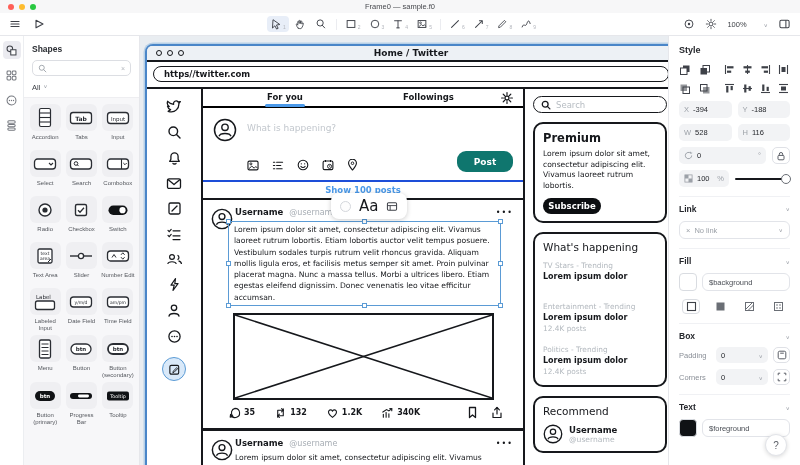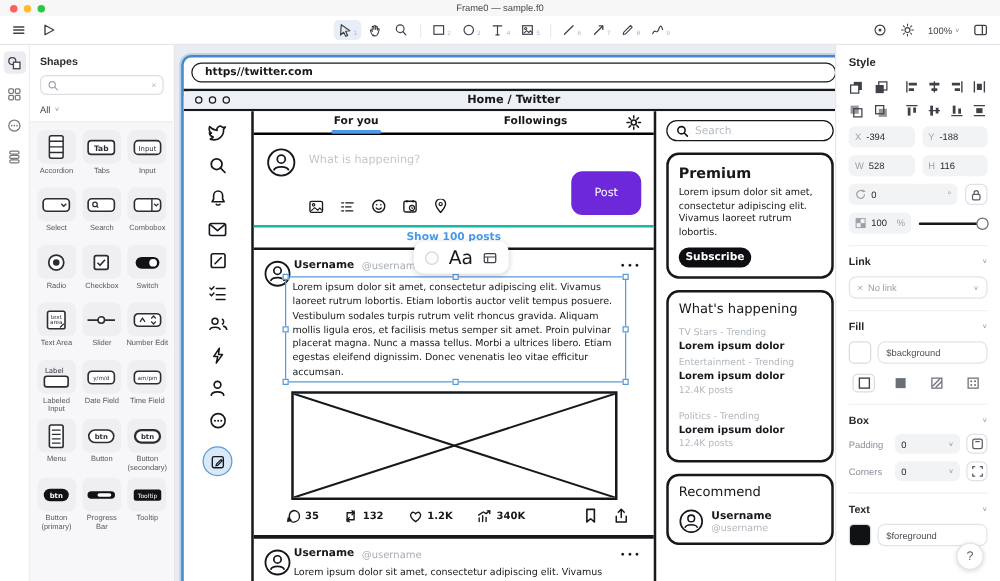--- a/index.html
+++ b/index.html
@@ -13,21 +13,21 @@
 #win-title{font-size:7.5px;font-weight:normal;color:#47494e}
 
 #toolbar{position:absolute;top:13px;left:0;right:0;height:23px;background:#fff;border-bottom:1px solid #e6e7eb;display:flex;align-items:center}
 #tb-left{display:flex;align-items:center;gap:12px;margin-left:9px}
 #tools{position:absolute;left:266px;display:flex;align-items:center}
 .tool{display:flex;align-items:flex-end;padding:2px 3px;border-radius:4px;margin:0 1px}
 .tool.active{background:#e8eef8}
 .sc{font-size:5px;color:#b3b6bd;margin-left:1px;line-height:5px}
 .tb-sep{width:1px;height:11px;background:#ebecf0;margin:0 4px}
 #tb-right{position:absolute;right:9px;display:flex;align-items:center;gap:10px}
-#zoom-ctl{display:flex;align-items:center;gap:2px;font-size:7.5px;color:#3c3f45}
+#zoom-ctl{display:flex;align-items:center;gap:17px;font-size:7.5px;color:#3c3f45}
 .chev{font-size:6px;color:#9ca1a8;transform:scaleY(.8)}
 
 #rail{position:absolute;left:0;top:36px;bottom:0;width:24px;border-right:1px solid #eceef1;display:flex;flex-direction:column;align-items:center;padding-top:5px;gap:7px;background:#fff}
 .rail-btn{width:18px;height:18px;border-radius:4px;display:flex;align-items:center;justify-content:center}
 .rail-btn.active{background:#ebebf0}
 
 #shapes{position:absolute;left:24px;top:36px;bottom:0;width:116px;background:#fff;border-right:1px solid #e6e7eb;display:flex;flex-direction:column}
 #shapes-title{font-size:8.5px;font-weight:bold;color:#2b2e33;padding:8px 8px 6px}
 .search-box{margin:0 8px;height:16px;border:1px solid #dcdee3;border-radius:5px;display:flex;align-items:center;padding:0 5px;gap:4px}
 .search-box .clear{margin-left:auto;font-size:7px;color:#b3b6bd}
@@ -47,24 +47,24 @@
 #f-url{height:16px;border:1.5px solid #16181c;border-radius:9px;display:flex;align-items:center;padding:0 10px;font-size:8.5px;font-weight:bold}
 #f-body{display:flex;height:577px}
 #f-nav{width:54px;display:flex;flex-direction:column;align-items:center;padding-top:10px;gap:11px}
 #f-feed{width:324px;border-left:2px solid #16181c;border-right:2px solid #16181c;display:flex;flex-direction:column}
 #f-right{flex:1;padding:5px 8px 0}
 .f-tabs{height:19px;border-bottom:2px solid #000000;position:relative}
 .tab-foryou{position:absolute;left:64px;top:3px;font-size:8.5px;font-weight:bold}
 .tab-underline{position:absolute;left:62px;top:15px;width:40px;height:3px;background:#4a99e9;border-radius:2px}
 .tab-followings{position:absolute;left:200px;top:3px;font-size:8.5px;font-weight:bold}
 .tab-gear{position:absolute;right:9px;top:2px}
-.f-composer{height:74px;border-bottom:2px solid #14b8a6;position:relative}
+.f-composer{height:74px;border-bottom:2px solid #1d4ed8;position:relative}
 .cmp-ph{position:absolute;left:44px;top:15px;font-size:9px;color:#c2c7cd}
 .cmp-icons{position:absolute;left:44px;bottom:9px;display:flex;gap:13px;align-items:center}
-.post-btn{position:absolute;right:10px;bottom:8px;width:56px;height:35px;background:#6d28d9;color:#fff;border-radius:9px;display:flex;align-items:center;justify-content:center;font-size:9px;font-weight:normal}
+.post-btn{position:absolute;right:10px;bottom:8px;width:56px;height:21px;background:#0f766e;color:#fff;border-radius:9px;display:flex;align-items:center;justify-content:center;font-size:9px;font-weight:bold}
 .f-show{height:18px;border-bottom:2px solid #16181c;display:flex;align-items:center;justify-content:center;font-size:8.5px;font-weight:bold;color:#4a99e9}
 .f-tweet{position:relative;padding:7px 10px 0 32px}
 .t-avatar{position:absolute;left:8px;top:8px}
 .t-head{display:flex;align-items:center;gap:6px}
 .t-user{font-size:8.5px;font-weight:bold}
 .t-handle{font-size:8px;color:#a7adb4}
 .t-more{margin-left:auto;font-size:8px;letter-spacing:1px;color:#16181c}
 .text-toolbar{position:absolute;top:-7px;left:128px;background:#fff;border-radius:8px;box-shadow:0 1px 5px rgba(0,0,0,.2);padding:4px 9px;display:flex;align-items:center;gap:8px;z-index:6}
 .tt-swatch{width:11px;height:11px;border-radius:50%;background:#fdfdfd;border:1px solid #d4d7dc}
 .tt-aa{font-size:15px;color:#16181c}
@@ -524,32 +524,32 @@
             <text x="14" y="9" text-anchor="middle" font-size="4.8" fill="#fff" font-family="DejaVu Sans">Tooltip</text>
           </svg>
         </span>
         <span class="shape-label">Tooltip</span>
       </div>
   </div>
 </div>
 
 <div id="canvas">
   <div id="frame">
-    <div id="f-urlrow">
-      <div id="f-url">
-          <span>https//twitter.com</span>
-        </div>
-    </div>
     <div id="f-titlebar">
       <span class="f-lights">
           <span class="f-light"></span>
           <span class="f-light"></span>
           <span class="f-light"></span>
         </span>
       <span id="f-title">Home / Twitter</span>
+    </div>
+    <div id="f-urlrow">
+      <div id="f-url">
+          <span>https//twitter.com</span>
+        </div>
     </div>
     <div id="f-body">
 
       <div id="f-nav">
         <span>
             <svg width="16" height="15" viewBox="0 0 16 15">
               <path d="M2.2 12.3c2.9 1 6.2.5 8.2-1.4 1.9-1.8 2.6-4.2 2.4-6.3l1.5-2-2.1.4c-.8-.9-2.2-1.3-3.3-.7-1.1.6-1.6 1.9-1.3 3.1C5.2 5 3.1 4 1.7 2.3c-.8 2 0 4.1 1.5 5.2l-1.7-.3c.3 1.7 1.5 3 3.1 3.4z" fill="none" stroke="#16181c" stroke-width="1.3" stroke-linejoin="round"></path>
             </svg>
           </span>
         <span>
@@ -810,21 +810,21 @@
           <div class="card-title-lg">Premium</div>
           <div class="card-body">Lorem ipsum dolor sit amet, consectetur adipiscing elit. Vivamus laoreet rutrum lobortis.</div>
           <div class="subscribe-btn">Subscribe</div>
         </div>
         <div class="card">
           <div class="card-title">What's happening</div>
           <div class="trend">
             <div class="trend-cat">TV Stars - Trending</div>
             <div class="trend-title">Lorem ipsum dolor</div>
           </div>
-          <div class="trend" style="margin-top:4px">
+          <div class="trend" style="margin-top:21px">
             <div class="trend-cat">Entertainment - Trending</div>
             <div class="trend-title">Lorem ipsum dolor</div>
             <div class="trend-posts">12.4K posts</div>
           </div>
           <div class="trend" style="margin-top:12px;padding-bottom:2px">
             <div class="trend-cat">Politics - Trending</div>
             <div class="trend-title">Lorem ipsum dolor</div>
             <div class="trend-posts">12.4K posts</div>
           </div>
         </div>

